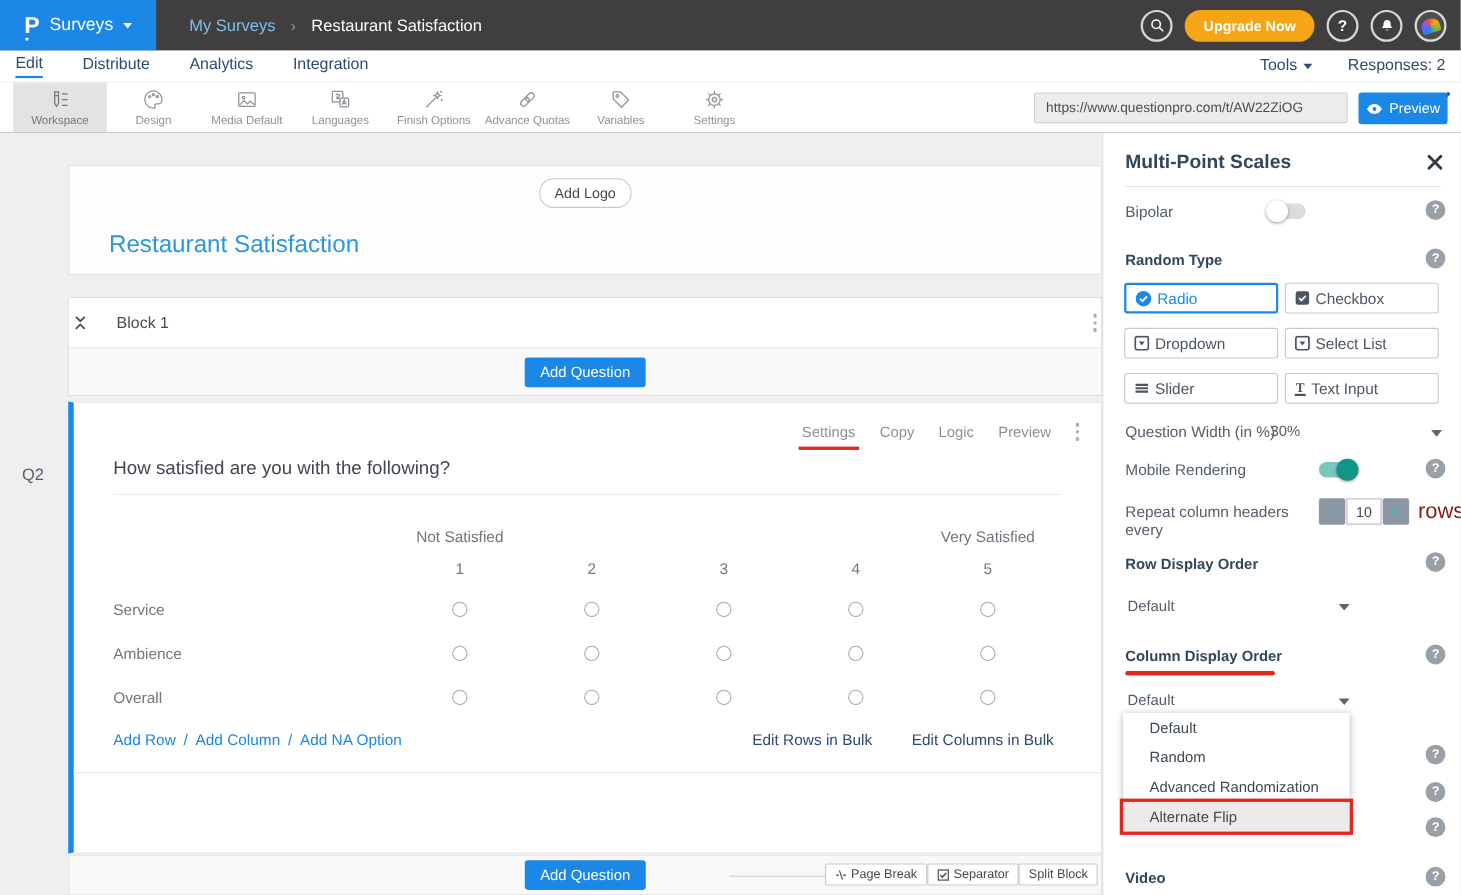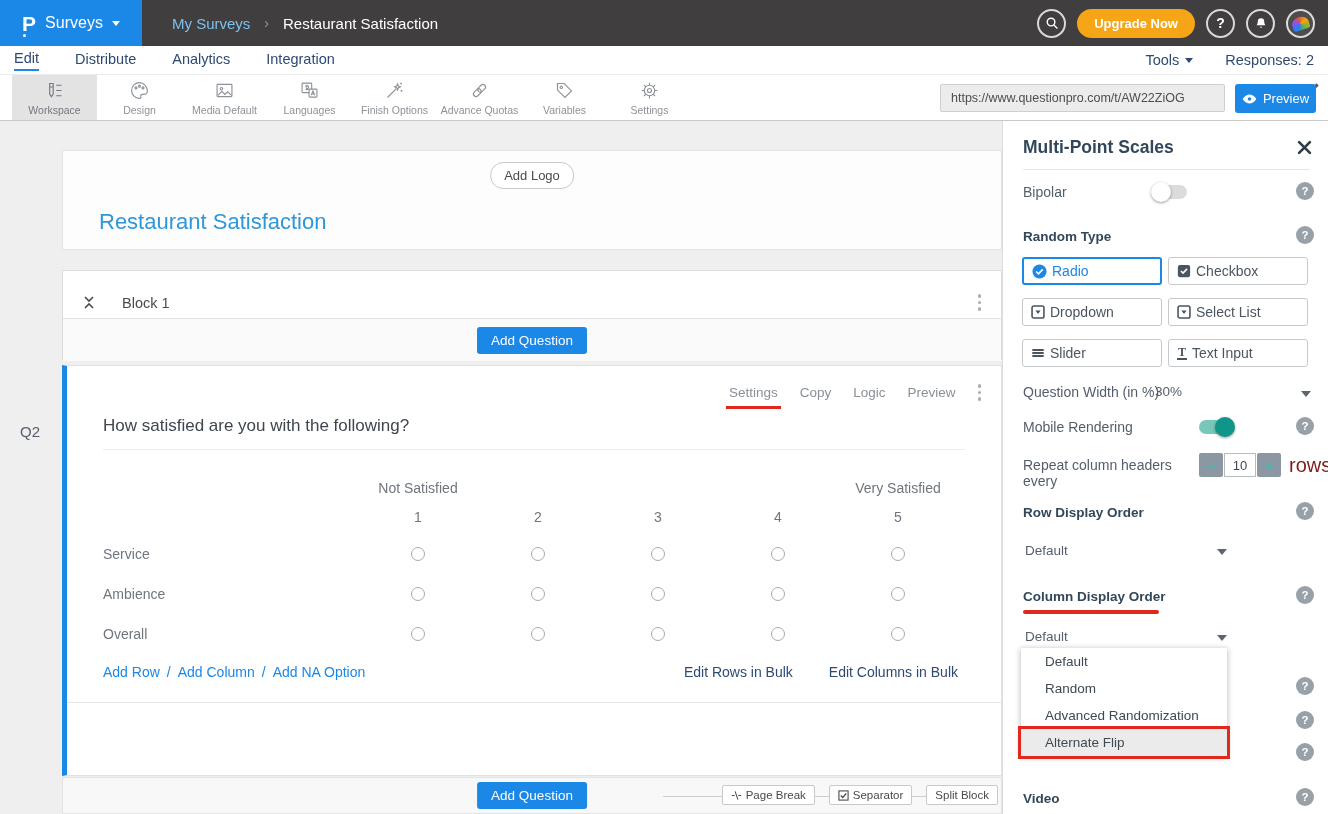--- a/index.html
+++ b/index.html
@@ -47,21 +47,21 @@
   
   .main{position:absolute;top:121px;left:0;width:1002px;bottom:0;background:#efefef;}
   .qmarker{position:absolute;left:20px;top:302px;font-size:15px;color:#545e6b;}
   .card{position:absolute;left:62px;width:940px;background:#fff;border:1px solid #e2e2e2;box-sizing:border-box;}
 
   .survey-card{top:29px;height:100px;background:#fdfdfd;}
   .add-logo{position:absolute;left:50%;transform:translateX(-50%);top:11px;background:#fff;border:1px solid #c9c9c9;border-radius:13px;font-size:13px;color:#4a4a4a;padding:5px 13px;}
   .survey-title{position:absolute;left:36px;top:58px;font-size:22px;color:#2e97d8;}
 
   .block-card{top:149px;height:90px;border-color:#dcdcdc;}
-  .block-head{height:32px;border-bottom:1px solid #e3e3e3;display:flex;align-items:center;padding:0 20px;box-sizing:border-box;background:#fff;margin-top:16px;}
+  .block-head{height:46px;border-bottom:1px solid #e3e3e3;display:flex;align-items:center;padding:0 4px;box-sizing:border-box;background:#fff;}
   .block-title{margin-left:27px;font-size:14.5px;color:#4a4a4a;}
   .dots{margin-left:auto;display:flex;flex-direction:column;gap:3px;align-items:center;}
   .dots i{width:3.5px;height:3.5px;border-radius:50%;background:#a9aeb4;}
   .block-foot{height:42px;background:#fafafa;display:flex;align-items:center;justify-content:center;}
   .btn-blue{background:#1b87e6;color:#fff;font-size:13.5px;border-radius:3px;padding:6px 14px;}
 
   .question-card{top:244px;height:411px;border-left:5px solid #1b87e6;}
   .qtabs{display:flex;justify-content:flex-end;align-items:center;gap:22px;padding:18px 20px 0 0;font-size:13.5px;color:#8a9097;}
   .qtab{position:relative;padding-bottom:9px;}
   .qtab.active::after{content:"";position:absolute;left:-3px;right:-3px;bottom:0;height:3px;background:#e0281e;}
@@ -83,21 +83,21 @@
   .toggle{width:34px;height:14px;border-radius:7px;background:#dcdcdc;position:relative;display:inline-block;}
   .toggle::after{content:"";position:absolute;width:20px;height:20px;border-radius:50%;background:#fff;top:-3px;left:-2px;box-shadow:0 1px 3px rgba(0,0,0,.4);}
   .toggle.on{background:#79c7bb;}
   .toggle.on::after{left:auto;right:-2px;background:#0f9688;}
   .validation-row .toggle{margin-left:12px;}
   .trash{margin-left:auto;}
 
   .footer-strip{position:absolute;left:62px;top:656px;width:940px;height:37px;background:#f8f8f8;border:1px solid #e3e3e3;box-sizing:border-box;}
   .footer-strip .btn-blue{position:absolute;left:50%;transform:translateX(-50%);top:4px;}
   .fline{position:absolute;top:18px;left:600px;right:4px;height:1px;background:#cfcfcf;}
-  .fbtns{position:absolute;right:3px;top:7px;display:flex;gap:14px;justify-content:center;}
+  .fbtns{position:absolute;right:3px;top:7px;display:flex;justify-content:center;}
   .fbtn{background:#fff;border:1px solid #c9c9c9;border-radius:2px;font-size:11.5px;color:#4a4a4a;padding:3px 8px;display:flex;align-items:center;gap:4px;}
 
   
   .panel{position:absolute;left:1002px;top:121px;width:326px;bottom:0;background:#fff;border-left:1px solid #dcdcdc;box-sizing:border-box;}
   .p-title{position:absolute;left:20px;top:16px;font-size:17.5px;font-weight:bold;color:#33475b;}
   .p-close{position:absolute;right:15px;top:18px;}
   .p-div{position:absolute;left:20px;right:18px;top:48px;border-top:1px solid #e5e5e5;}
   .plabel{font-size:14px;color:#545e6b;position:absolute;left:20px;}
   .pbold{font-size:13.5px;font-weight:bold;color:#33475b;position:absolute;left:20px;}
   .help{position:absolute;right:14px;width:18px;height:18px;border-radius:50%;background:#98a0a8;color:#fff;font-size:11.5px;font-weight:bold;display:flex;align-items:center;justify-content:center;}

